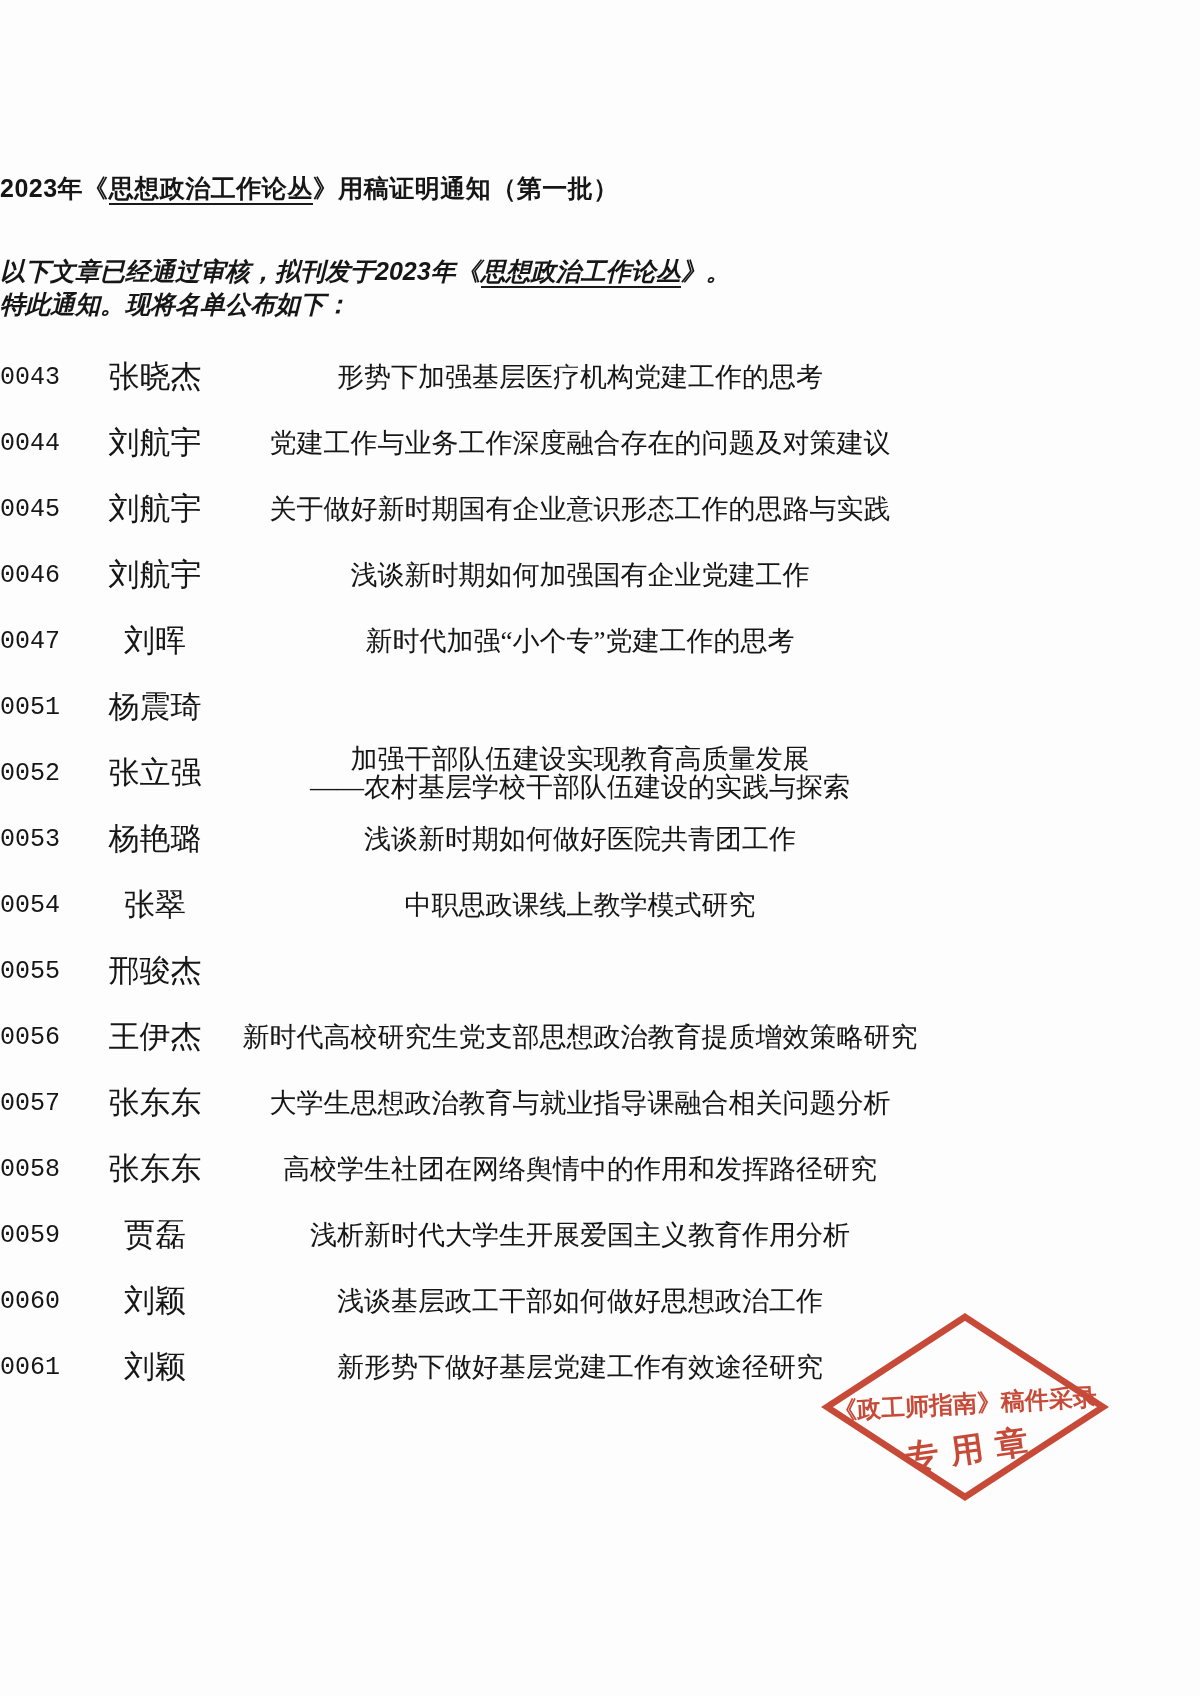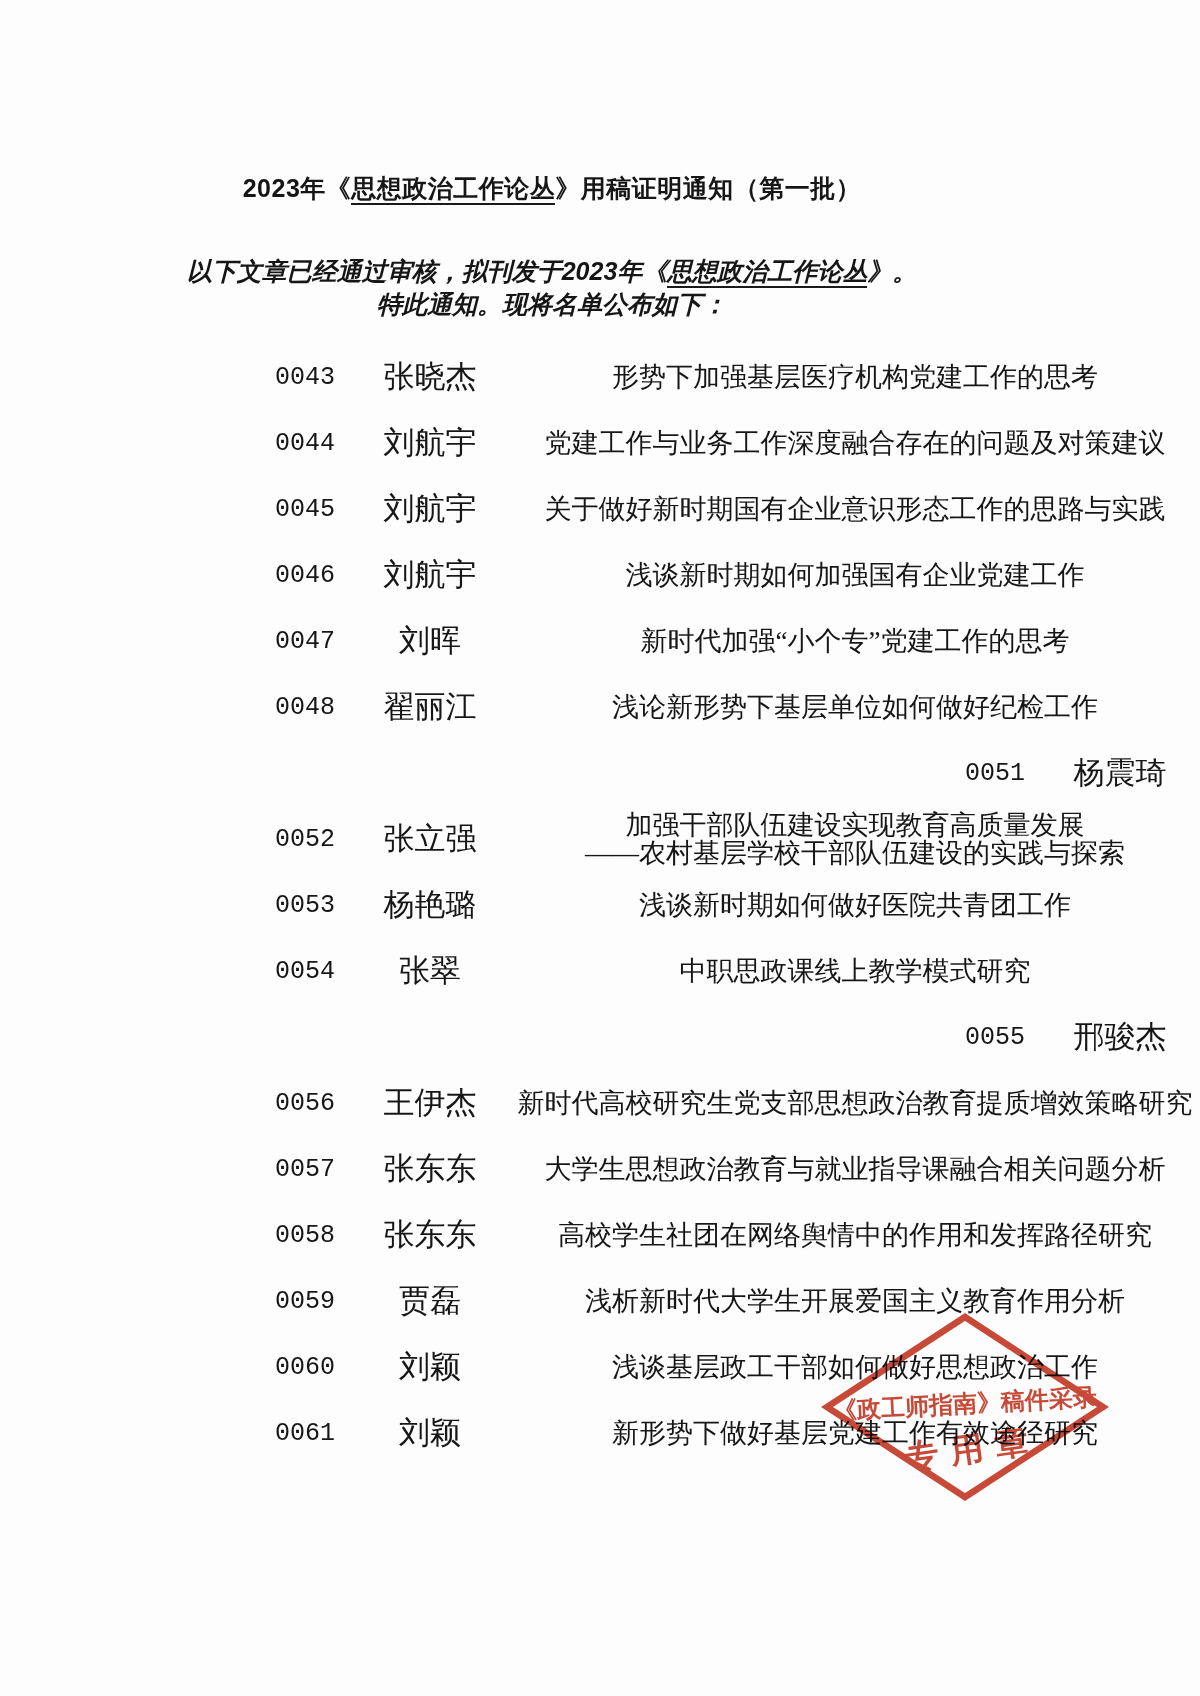--- a/index.html
+++ b/index.html
@@ -11,21 +11,20 @@
     background: #fdfdfd;
     overflow: hidden;
     color: #161616;
     font-family: "Liberation Serif", "DejaVu Serif", serif;
   }
 
   
   .header {
     padding-top: 170px;
     padding-right: 96px; 
-    text-align: center;
   }
   .doc-title {
     margin: 0;
     font-family: "Liberation Sans", "DejaVu Sans", sans-serif;
     font-weight: 900;
     font-size: 25px;
     line-height: 36px;
     letter-spacing: 0.5px;
   }
   .notice {
@@ -40,21 +39,20 @@
     border-bottom: 2px solid #1a1a1a;
     padding-bottom: 1px;
   }
 
   
   .rows { margin-top: 23px; }
   .row {
     display: flex;
     align-items: center;
     height: 66px;
-    justify-content: flex-end;
   }
   .cell-id {
     width: 75px;
     flex: 0 0 75px;
     font-family: "Liberation Mono", "DejaVu Sans Mono", monospace;
     font-size: 25px;
     letter-spacing: 0px;
   }
   .cell-author {
     width: 160px;
@@ -161,28 +159,20 @@
 
     <div class="row">
       <span class="cell-id">0047</span>
       <span class="cell-author">刘晖</span>
       <span class="cell-title">
         <span class="t1">新时代加强“小个专”党建工作的思考</span>
 
       </span>
     </div>
 
-    <div class="row">
-      <span class="cell-id">0048</span>
-      <span class="cell-author">翟丽江</span>
-      <span class="cell-title">
-        <span class="t1">浅论新形势下基层单位如何做好纪检工作</span>
-
-      </span>
-    </div>
 
 
     <div class="row">
       <span class="cell-id">0051</span>
       <span class="cell-author">杨震琦</span>
     </div>
 
     <div class="row">
       <span class="cell-id">0052</span>
       <span class="cell-author">张立强</span>

